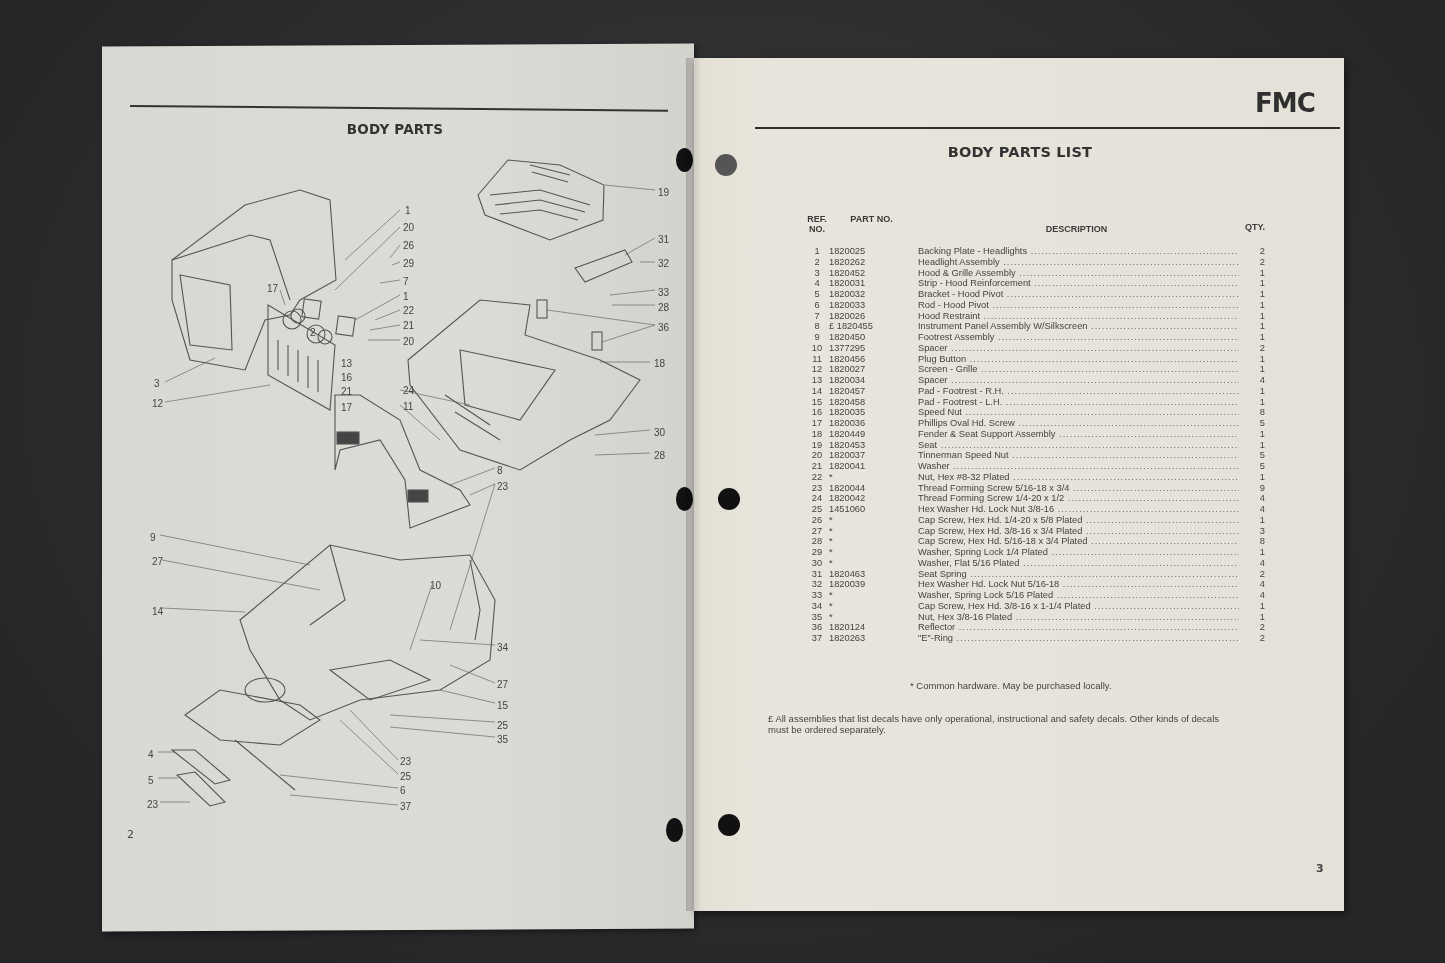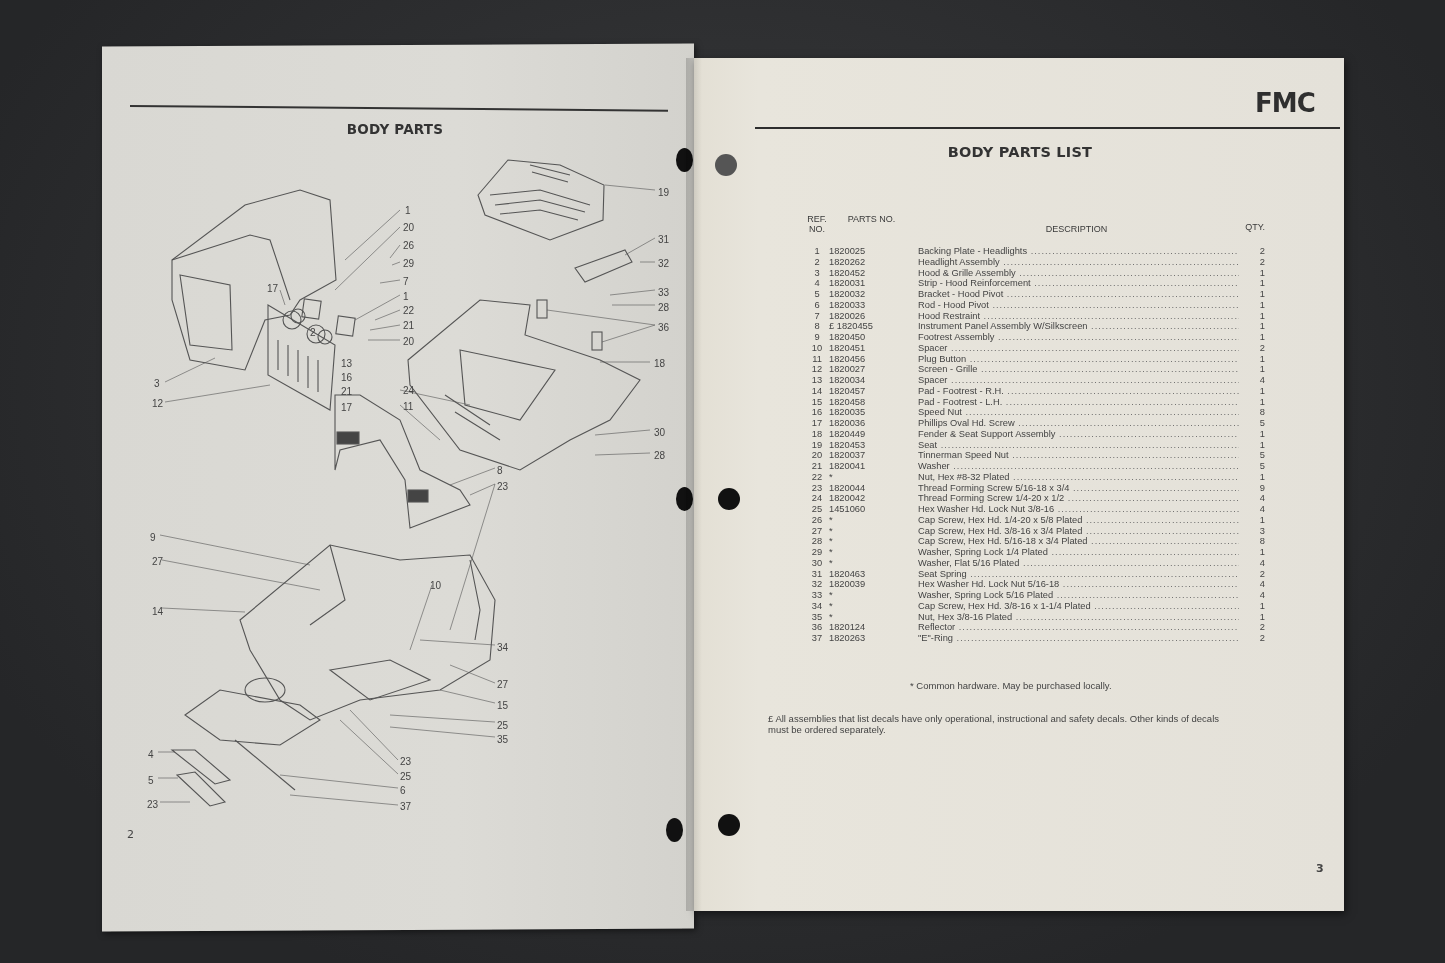--- a/index.html
+++ b/index.html
@@ -59,21 +59,21 @@
   .diagram { position: absolute; left: 130px; top: 140px; width: 545px; height: 690px; }
   .callout {
     position: absolute; font-size: 10px; color: #444;
     font-family: "Liberation Sans", sans-serif;
   }
   
   .table {
     position: absolute; left: 805px; top: 214px; width: 460px;
     font-family: "Liberation Sans", sans-serif; font-size: 9.3px; color: #444;
   }
-  .thead { display: flex; font-weight: normal; font-size: 9px; color: #3a3a3a; height: 32px; }
+  .thead { display: flex; font-weight: bold; font-size: 9px; color: #3a3a3a; height: 32px; }
   .thead .c-ref { width: 24px; text-align: center; }
   .thead .c-part { width: 85px; text-align: center; }
   .thead .c-desc { flex: 1; text-align: center; padding-top: 10px; }
   .thead .c-qty { width: 26px; text-align: right; padding-top: 8px; }
   .row { display: flex; height: 10.75px; line-height: 10.75px; }
   .row .c-ref { width: 24px; text-align: center; }
   .row .c-part { width: 85px; text-align: left; }
   .row .c-desc {
     flex: 1; overflow: hidden; white-space: nowrap; position: relative; padding-left: 4px;
   }
@@ -214,21 +214,21 @@
 <div class="hole hole-r" style="left:718px;top:488px"></div>
 <div class="hole hole-r" style="left:718px;top:814px"></div>
 
 <div class="logo">FMC</div>
 <div class="rule-right"></div>
 <div class="title title-right">BODY PARTS LIST</div>
 
 <div class="table">
   <div class="thead">
     <div class="c-ref">REF. NO.</div>
-    <div class="c-part">PARTS NO.</div>
+    <div class="c-part">PART NO.</div>
     <div class="c-desc">DESCRIPTION</div>
     <div class="c-qty">QTY.</div>
   </div>
   <div id="rows">
       <div class="row">
         <div class="c-ref">1</div>
         <div class="c-part">1820025</div>
         <div class="c-desc">Backing Plate - Headlights</div>
         <div class="c-qty">2</div>
       </div>
@@ -275,21 +275,21 @@
         <div class="c-qty">1</div>
       </div>
       <div class="row">
         <div class="c-ref">9</div>
         <div class="c-part">1820450</div>
         <div class="c-desc">Footrest Assembly</div>
         <div class="c-qty">1</div>
       </div>
       <div class="row">
         <div class="c-ref">10</div>
-        <div class="c-part">1820451</div>
+        <div class="c-part">1377295</div>
         <div class="c-desc">Spacer</div>
         <div class="c-qty">2</div>
       </div>
       <div class="row">
         <div class="c-ref">11</div>
         <div class="c-part">1820456</div>
         <div class="c-desc">Plug Button</div>
         <div class="c-qty">1</div>
       </div>
       <div class="row">

